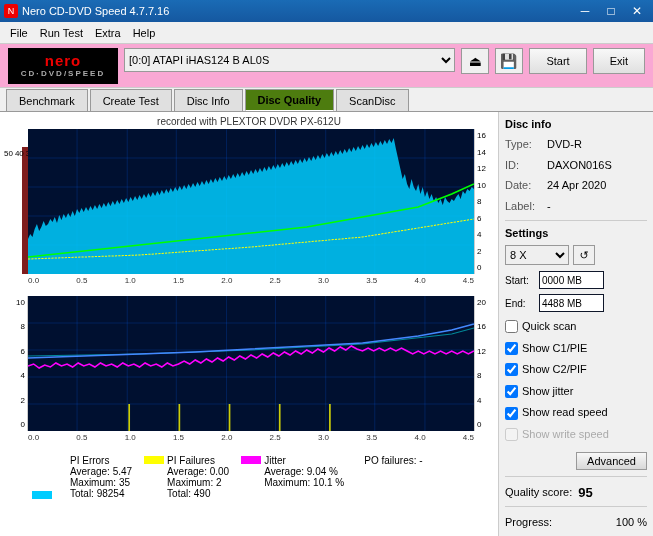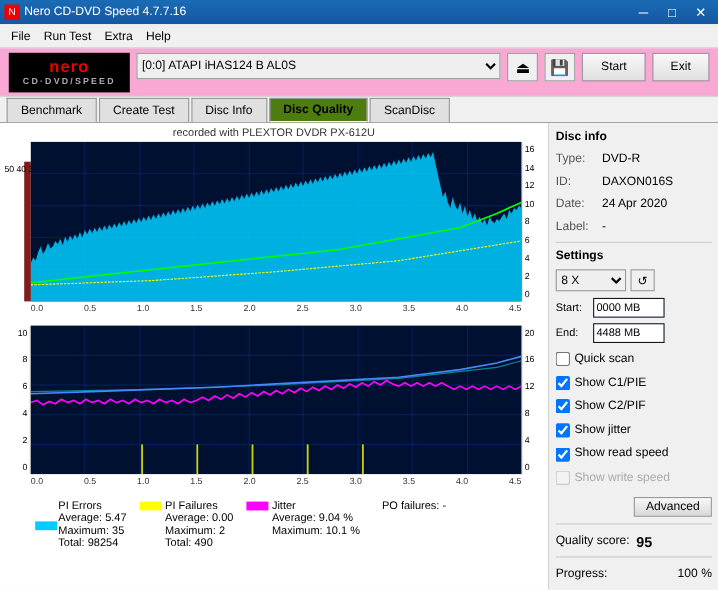--- a/index.html
+++ b/index.html
@@ -398,21 +398,21 @@
           <span>2.0</span>
           <span>2.5</span>
           <span>3.0</span>
           <span>3.5</span>
           <span>4.0</span>
           <span>4.5</span>
       </div>
     </div>
 
     <div style="display:flex;gap:12px;padding:2px 4px 0 28px;font-size:10px;flex-wrap:wrap;">
-      <div style="display:flex;align-items:center;gap:1px;">
+      <div style="display:flex;align-items:flex-end;gap:18px;">
         <div style="width:20px;height:8px;background:#00ccff;margin-top:1px;"></div>
         <div>
           <div>PI Errors</div>
           <div>Average: <span>5.47</span></div>
           <div>Maximum: <span>35</span></div>
           <div>Total: <span>98254</span></div>
         </div>
       </div>
       <div style="display:flex;align-items:flex-start;gap:3px;">
         <div style="width:20px;height:8px;background:#ffff00;margin-top:1px;"></div>

